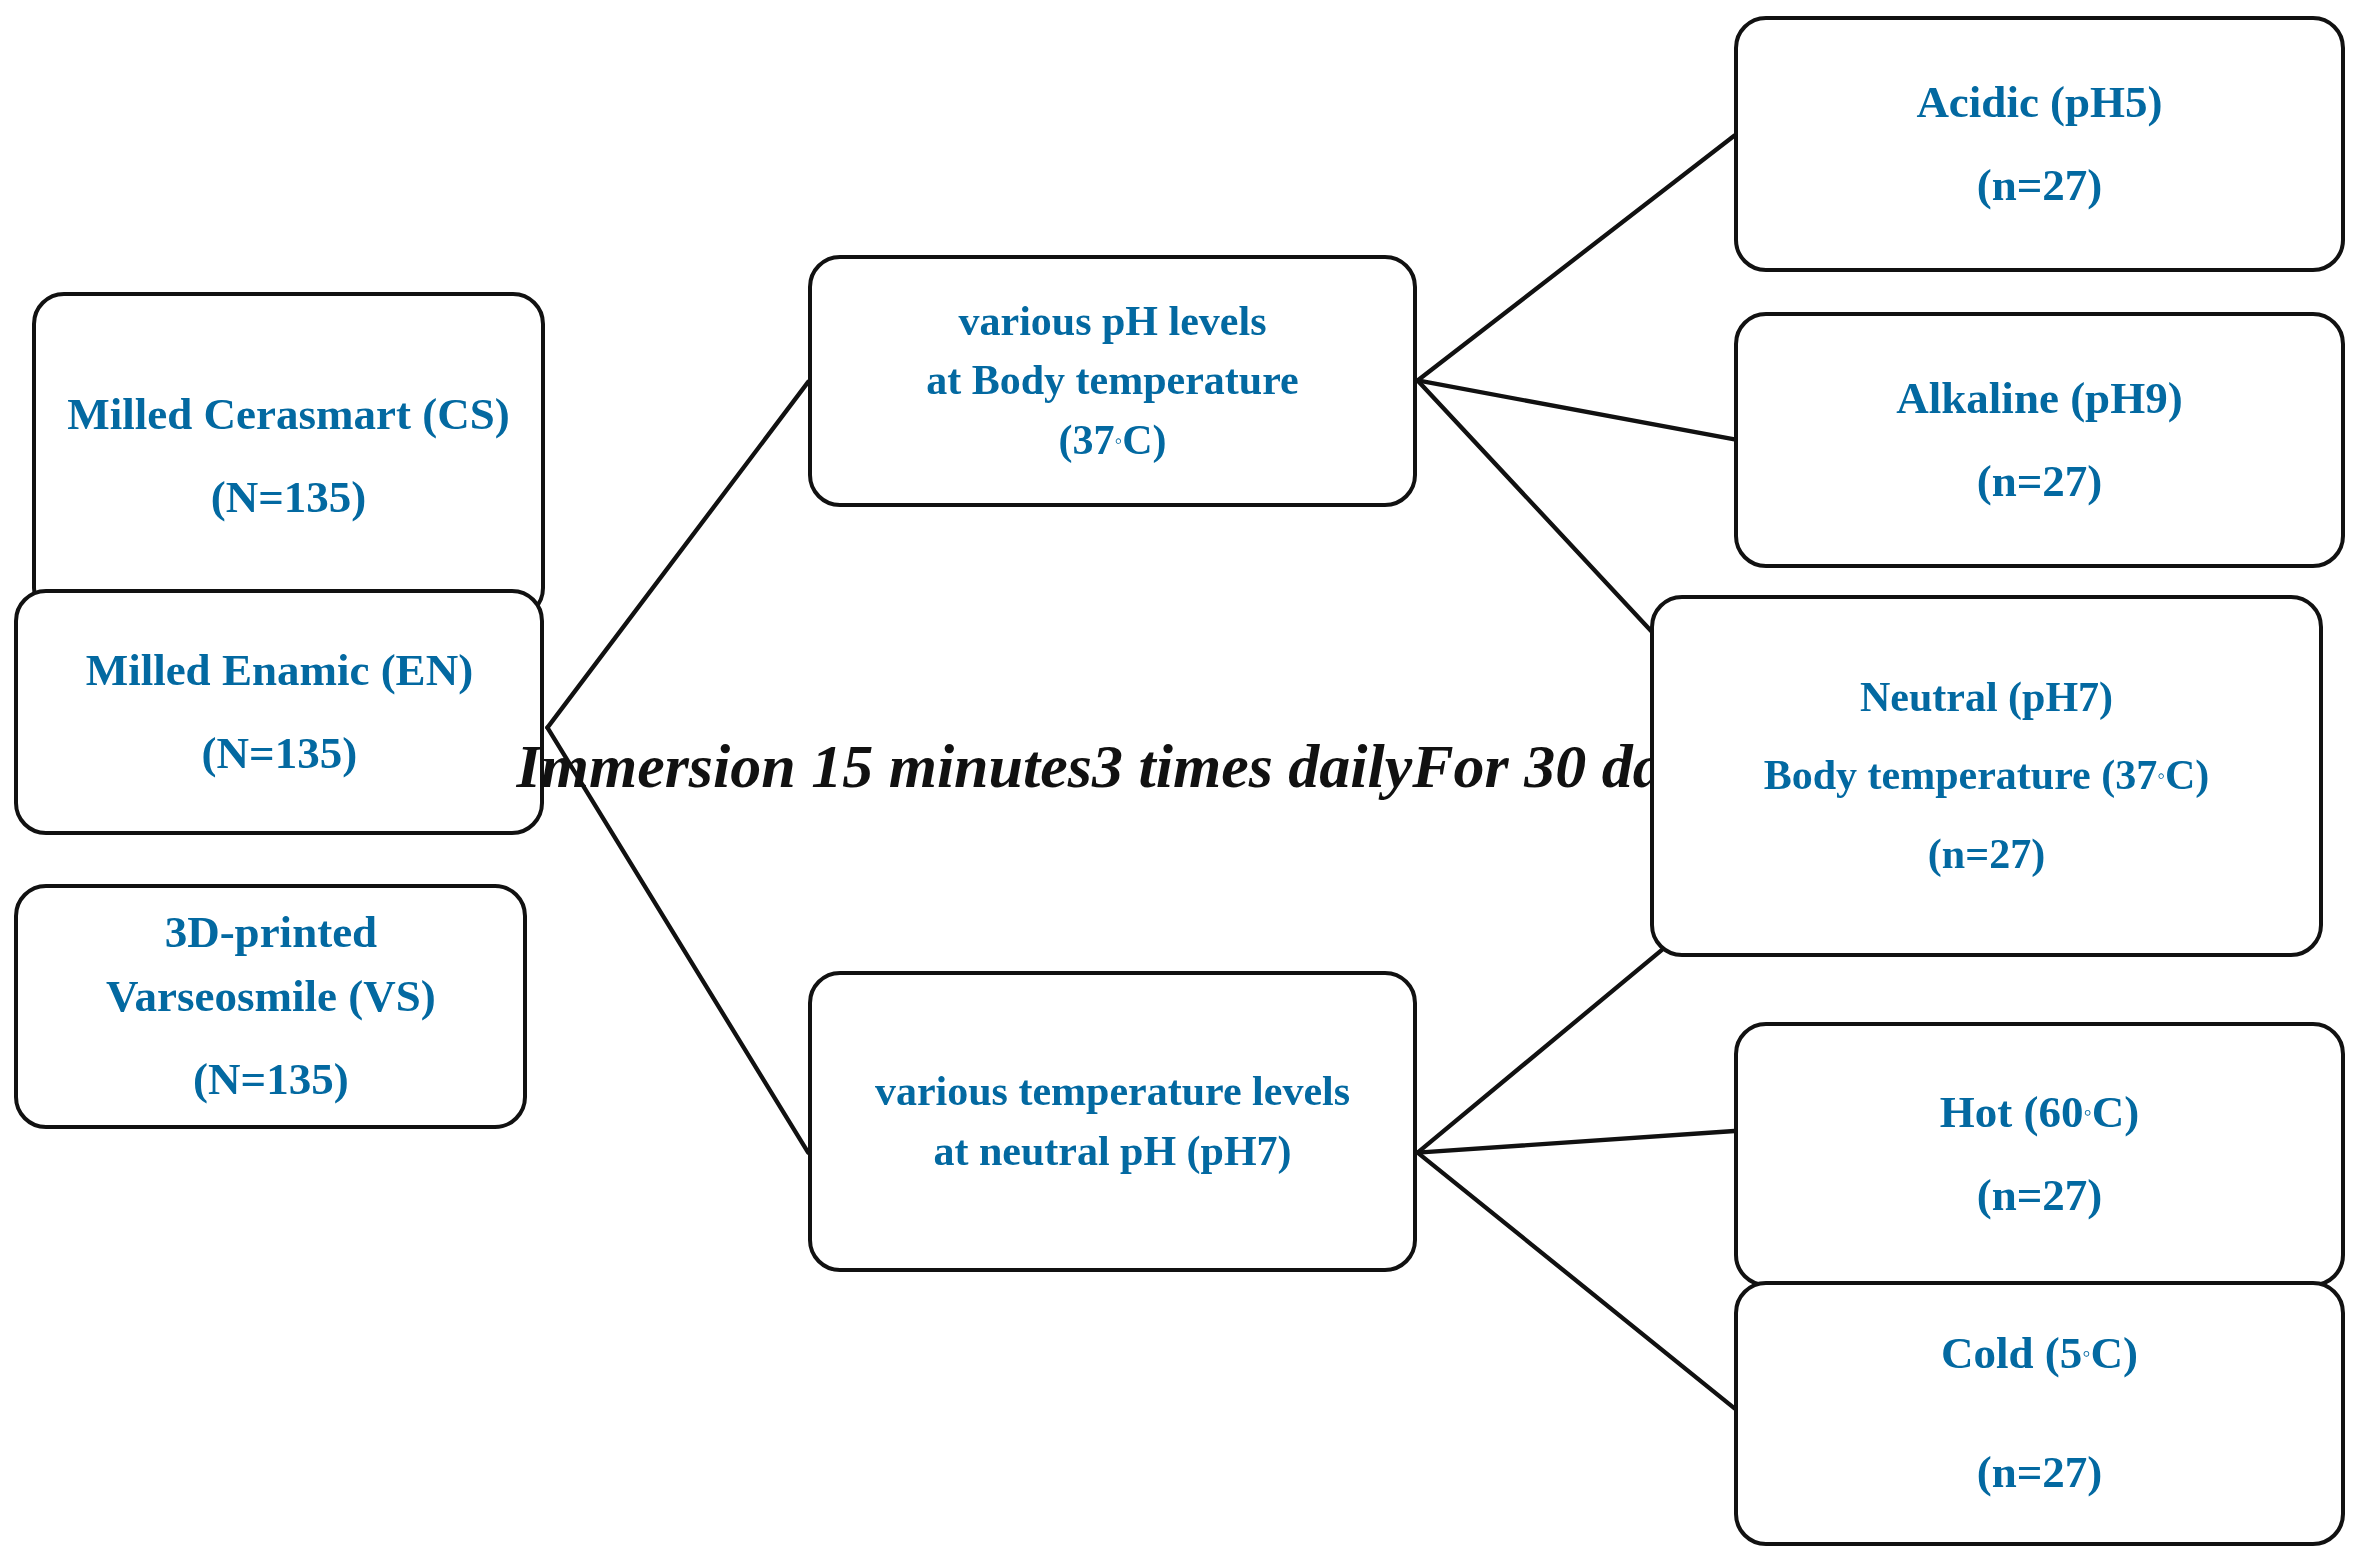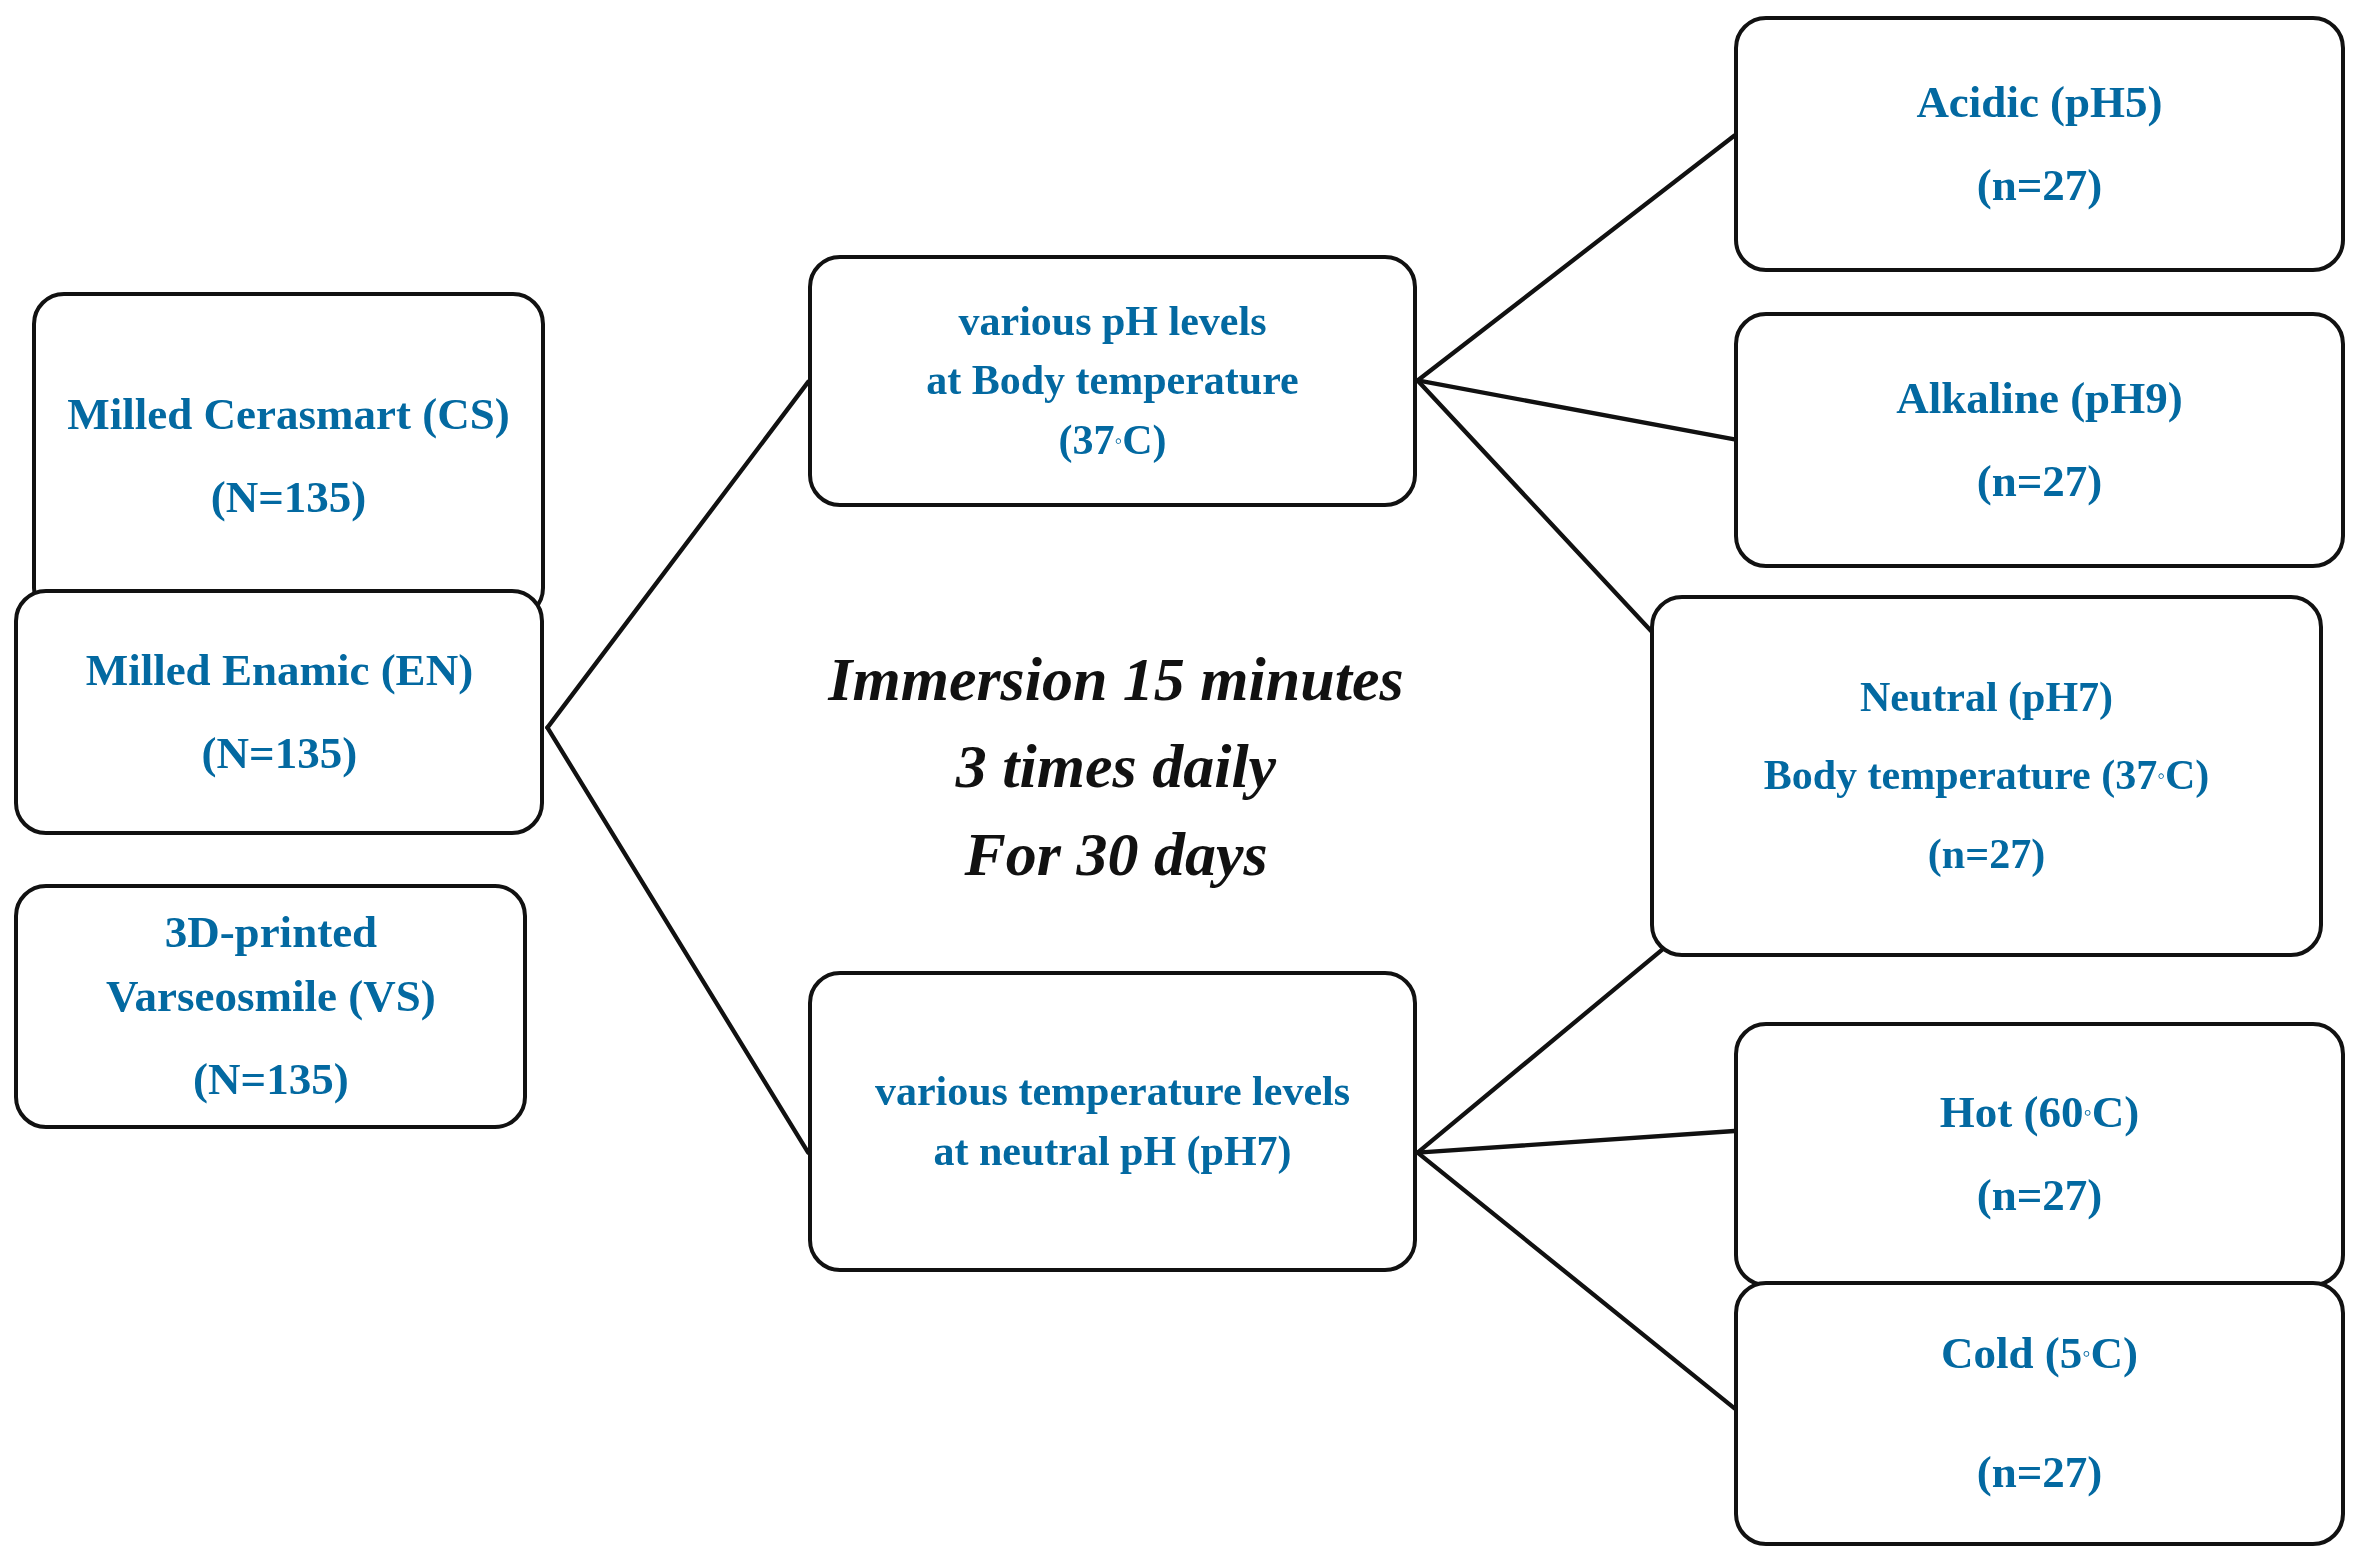--- a/index.html
+++ b/index.html
@@ -38,32 +38,31 @@
   .node .ln.gap{margin-top:19px;}
   .node.small{font-size:42px;}
   .deg{
     font-size:0.52em;
     vertical-align:0.28em;
     letter-spacing:0;
   }
   .center-note{
     position:absolute;
     display:flex;
-    flex-direction:column;
+    flex-direction:row;
     align-items:center;
     justify-content:center;
     text-align:center;
     font-family:"Liberation Serif", serif;
     font-weight:bold;
     font-style:italic;
     font-size:62px;
     line-height:1.28;
     color:#111111;
     white-space:nowrap;
-    gap:8px;
   }
 </style>
 </head>
 <body>
 
 <div id="root">
 
   <svg class="edges" viewBox="0 0 3268 2171">
     <g stroke="#111111" stroke-width="6" fill="none" stroke-linecap="round">
 

